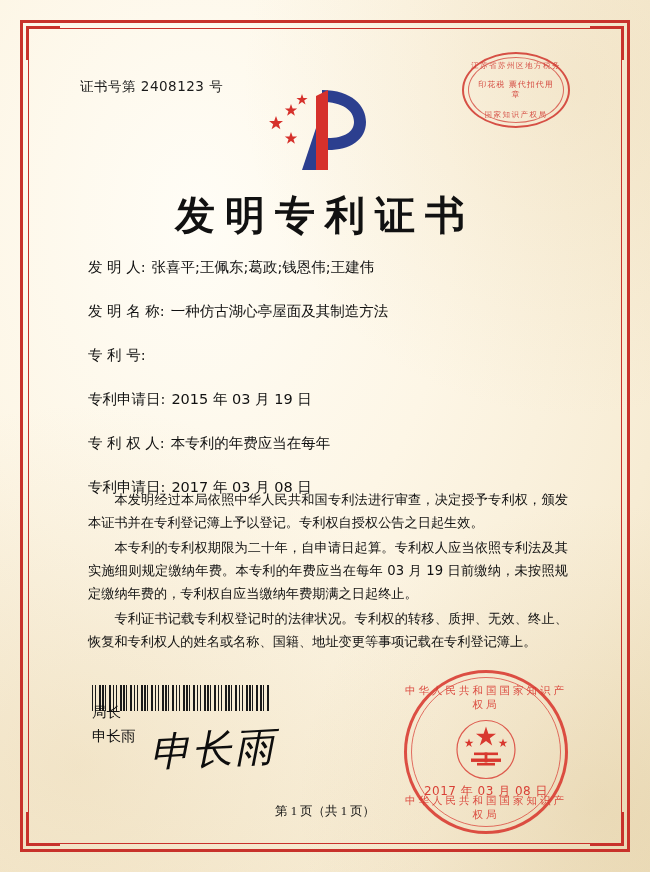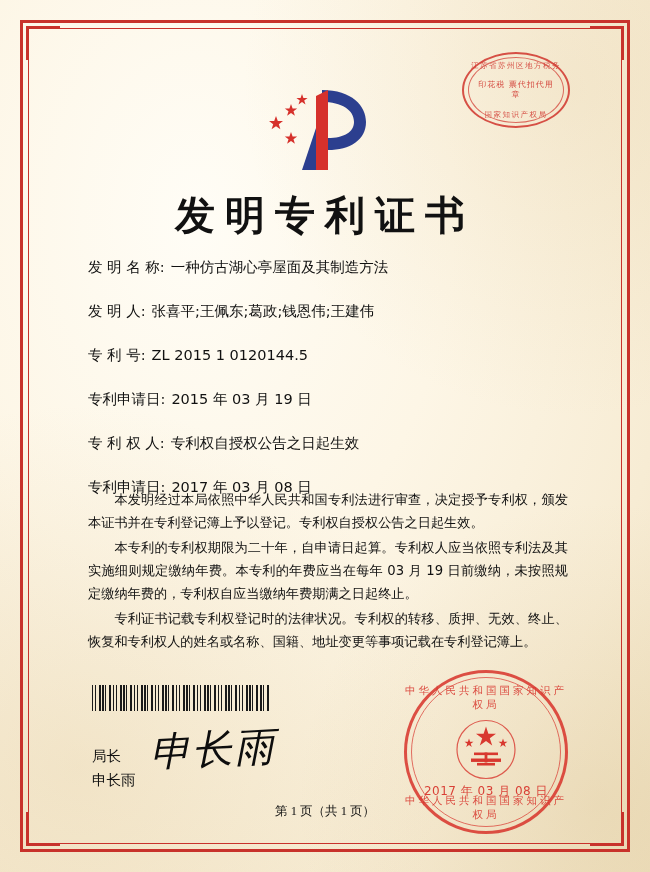--- a/index.html
+++ b/index.html
@@ -190,21 +190,21 @@
         #1a1a1a 3px, #1a1a1a 4px,
         transparent 4px, transparent 7px,
         #1a1a1a 7px, #1a1a1a 9px,
         transparent 9px, transparent 10.5px);
   }
 
   
   .sign-block {
     position: absolute;
     left: 52px;
-    top: 704px;
+    top: 660px;
     font-size: 14.5px;
     line-height: 24px;
     color: #111;
   }
   .sign-hand {
     position: absolute;
     left: 110px;
     top: 682px;
     font-size: 40px;
     font-family: "DejaVu Serif", "Liberation Serif", serif;
@@ -299,20 +299,21 @@
 
   <div class="border-outer"></div>
   <div class="border-inner"></div>
   <div class="corner tl"></div>
   <div class="corner tr"></div>
   <div class="corner bl"></div>
   <div class="corner br"></div>
 
   <div class="content">
 
+    <div class="cert-no">证书号第 2408123 号</div>
 
     <div class="stamp-top">
       <div class="oval"></div>
       <div class="oval2"></div>
       <div class="arc-top">江苏省苏州区地方税务</div>
       <div class="mid-line">印花税 票代扣代用章</div>
       <div class="arc-bottom">国家知识产权局</div>
     </div>
 
     <div class="emblem">
@@ -330,38 +331,37 @@
           <polygon points="25,50 26.6,54.4 31.2,54.4 27.5,57.2 28.9,61.7 25,59 21.1,61.7 22.5,57.2 18.8,54.4 23.4,54.4"></polygon>
           <polygon points="36,12 37.4,16 41.6,16 38.2,18.5 39.5,22.6 36,20.1 32.5,22.6 33.8,18.5 30.4,16 34.6,16"></polygon>
         </g>
       </svg>
     </div>
 
     <div class="title">发明专利证书</div>
 
     <div class="fields">
       <div class="field-row">
+        <span class="field-label">发 明 人:</span>
+        <span class="field-value">张喜平;王佩东;葛政;钱恩伟;王建伟</span>
+      </div>
+      <div class="field-row">
         <span class="field-label">发 明 名 称:</span>
         <span class="field-value">一种仿古湖心亭屋面及其制造方法</span>
       </div>
       <div class="field-row">
-        <span class="field-label">发 明 人:</span>
-        <span class="field-value">张喜平;王佩东;葛政;钱恩伟;王建伟</span>
-      </div>
-      <div class="field-row">
         <span class="field-label">专 利 号:</span>
-        <span class="field-value">ZL 2015 1 0120144.5</span>
       </div>
       <div class="field-row">
         <span class="field-label">专利申请日:</span>
         <span class="field-value">2015 年 03 月 19 日</span>
       </div>
       <div class="field-row">
         <span class="field-label">专 利 权 人:</span>
-        <span class="field-value">专利权自授权公告之日起生效</span>
+        <span class="field-value">本专利的年费应当在每年</span>
       </div>
       <div class="field-row">
         <span class="field-label">专利申请日:</span>
         <span class="field-value">2017 年 03 月 08 日</span>
       </div>
     </div>
 
     <div class="body-text">
       <p>本发明经过本局依照中华人民共和国专利法进行审查，决定授予专利权，颁发本证书并在专利登记簿上予以登记。专利权自授权公告之日起生效。</p>
       <p>本专利的专利权期限为二十年，自申请日起算。专利权人应当依照专利法及其实施细则规定缴纳年费。本专利的年费应当在每年 03 月 19 日前缴纳，未按照规定缴纳年费的，专利权自应当缴纳年费期满之日起终止。</p>

